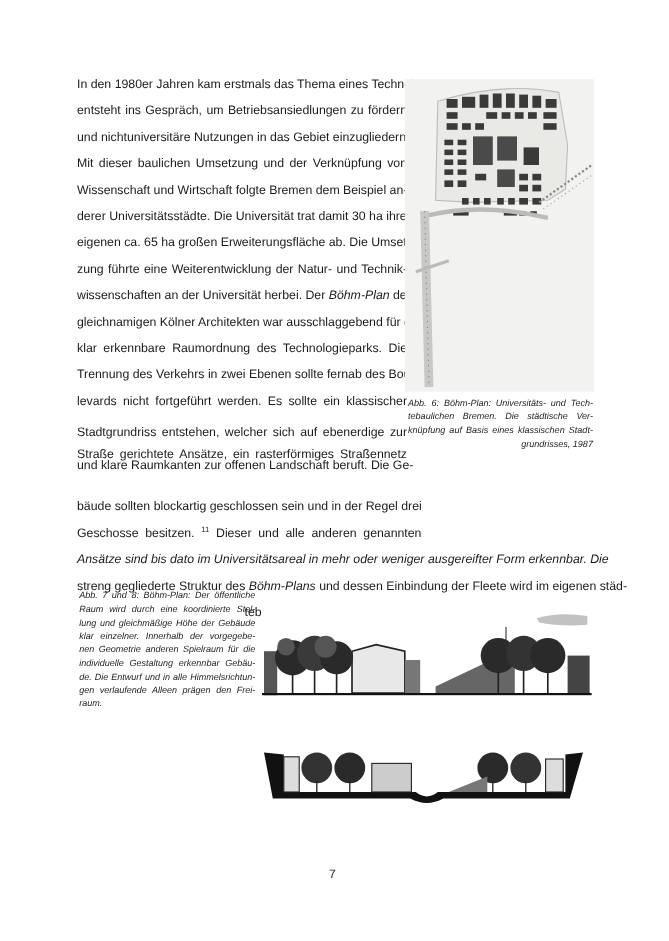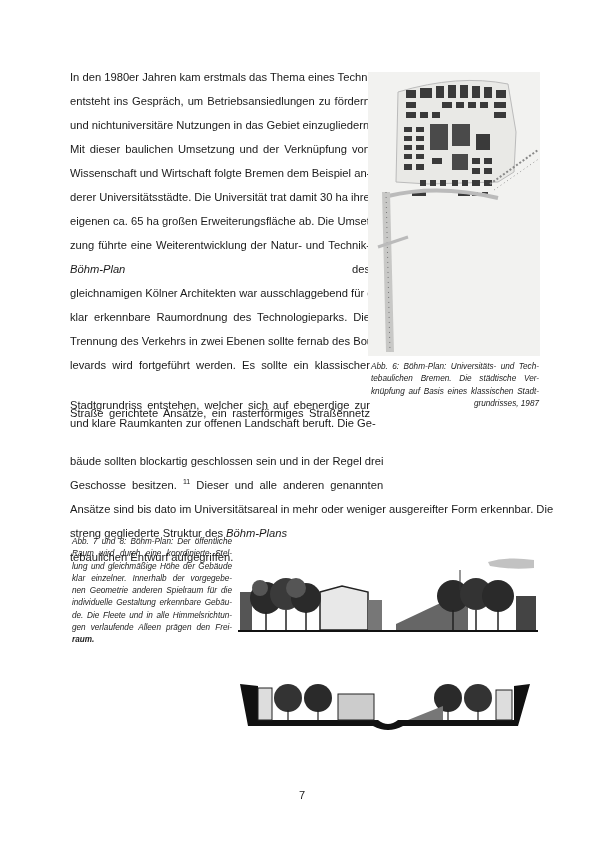--- a/index.html
+++ b/index.html
@@ -1,63 +1,65 @@
 <!DOCTYPE html>
 <html><head>
 <meta charset="utf-8">
 <style>
   html, body { margin:0; padding:0; background:#fff; }
   body { width:608px; height:855px; position:relative; overflow:hidden;
          font-family:"Liberation Sans", sans-serif; color:#1a1a1a; }
   .para-line { position:absolute; left:70px; font-size:11.2px; line-height:14px; white-space:nowrap; }
   .just { width:300px; text-align:justify; text-align-last:justify; }
-  .full { width:468px; }
-  .fulljust { width:468px; text-align:justify; text-align-last:justify; }
+  .full { width:468px;text-align:center; }
+  .fulljust { width:468px; text-align:justify; text-align-last:justify;font-style:italic; }
   .cap { position:absolute; font-size:8.2px; line-height:12.3px; font-style:italic; color:#222; white-space:nowrap; }
   .cap6 { left:371px; width:168px; }
   .cap6 .cl { display:block; text-align:justify; text-align-last:justify; }
   .cap6 .cl.last { text-align-last:right; }
   .cap7 { left:72px; width:160px; }
   .cap7 .cl { display:block; text-align:justify; text-align-last:justify; }
-  .cap7 .cl.last { text-align-last:left;font-weight:bold; }
+  .cap7 .cl.last { text-align-last:left; }
   .sup { font-size:7px; vertical-align:super; line-height:0; }
   .fig { position:absolute; }
   .pagenum { position:absolute; left:299px; top:789px; font-size:11px; }
 </style>
 </head>
 <body>
 
 <div>
   <div class="para-line just" style="top:70px">In den 1980er Jahren kam erstmals das Thema eines Technolo-</div>
   <div class="para-line just" style="top:94px">entsteht ins Gespräch, um Betriebsansiedlungen zu fördern</div>
   <div class="para-line just" style="top:118px">und nichtuniversitäre Nutzungen in das Gebiet einzugliedern.</div>
   <div class="para-line just" style="top:142px">Mit dieser baulichen Umsetzung und der Verknüpfung von</div>
   <div class="para-line just" style="top:166px">Wissenschaft und Wirtschaft folgte Bremen dem Beispiel an-</div>
   <div class="para-line just" style="top:190px">derer Universitätsstädte. Die Universität trat damit 30 ha ihrer</div>
   <div class="para-line just" style="top:214px">eigenen ca. 65 ha großen Erweiterungsfläche ab. Die Umset-</div>
   <div class="para-line just" style="top:238px">zung führte eine Weiterentwicklung der Natur- und Technik-</div>
   <div class="para-line just" style="top:262px; text-align-last:auto; display:flex;">
+    <span style="white-space:pre">wissenschaften an der Universität herbei. Der </span>
       <i>Böhm-Plan</i>
       <span style="white-space:pre; margin-left:auto"> des</span>
   </div>
   <div class="para-line just" style="top:286px">gleichnamigen Kölner Architekten war ausschlaggebend für die</div>
   <div class="para-line just" style="top:310px">klar erkennbare Raumordnung des Technologieparks. Die</div>
   <div class="para-line just" style="top:334px">Trennung des Verkehrs in zwei Ebenen sollte fernab des Bou-</div>
-  <div class="para-line just" style="top:358px">levards wird fortgeführt werden. Es sollte ein klassischer</div>
-  <div class="para-line just" style="top:398px">Stadtgrundriss entstehen, welcher sich auf ebenerdige zur</div>
+  <div class="para-line just" style="top:358px">levards nicht fortgeführt werden. Es sollte ein klassischer</div>
+  <div class="para-line just" style="top:386px">Stadtgrundriss entstehen, welcher sich auf ebenerdige zur</div>
   <div class="para-line just" style="top:406px">Straße gerichtete Ansätze, ein rasterförmiges Straßennetz</div>
   <div class="para-line just" style="top:416px">und klare Raumkanten zur offenen Landschaft beruft. Die Ge-</div>
   <div class="para-line just" style="top:454px">bäude sollten blockartig geschlossen sein und in der Regel drei</div>
   <div class="para-line" style="top:478px; width:300px; word-spacing:3px;">
     <span style="white-space:pre">Geschosse besitzen. </span><span class="sup">11</span><span style="white-space:pre"> Dieser und alle anderen genannten</span>
   </div>
   <div class="para-line fulljust" style="top:502px">Ansätze sind bis dato im Universitätsareal in mehr oder weniger ausgereifter Form erkennbar. Die</div>
   <div class="para-line full" style="top:526px; display:flex;">
     <span style="white-space:pre">streng gegliederte Struktur des </span>
       <i>Böhm-Plans</i>
+      <span style="white-space:pre"> und dessen Einbindung der Fleete wird im eigenen städ-</span>
   </div>
   <div class="para-line full" style="top:550px">tebaulichen Entwurf aufgegriffen.</div>
 </div>
 
 <div class="fig" style="left:368px; top:72px; width:172px; height:284px; background:#f4f4f2;">
   <svg width="172" height="284" viewBox="0 0 172 284">
     <rect x="0" y="0" width="172" height="284" fill="#f2f2f0"></rect>
 
     <path d="M30 20 Q90 2 140 12 L148 60 L146 100 L130 110 L60 112 L28 110 Z" fill="#e9e9e6" stroke="#bbb" stroke-width="1"></path>
 
@@ -132,22 +134,22 @@
   <span class="cl">knüpfung auf Basis eines klassischen Stadt-</span>
   <span class="cl last">grundrisses, 1987</span>
 </div>
 
 <div class="cap cap7" style="top:536px;">
   <span class="cl">Abb. 7 und 8: Böhm-Plan: Der öffentliche</span>
   <span class="cl">Raum wird durch eine koordinierte Stel-</span>
   <span class="cl">lung und gleichmäßige Höhe der Gebäude</span>
   <span class="cl">klar einzelner. Innerhalb der vorgegebe-</span>
   <span class="cl">nen Geometrie anderen Spielraum für die</span>
-  <span class="cl">individuelle Gestaltung erkennbare Gebäu-</span>
-  <span class="cl">de. Die Fleete und in alle Himmelsrichtun-</span>
+  <span class="cl">individuelle Gestaltung erkennbar Gebäu-</span>
+  <span class="cl">de. Die Entwurf und in alle Himmelsrichtun-</span>
   <span class="cl">gen verlaufende Alleen prägen den Frei-</span>
   <span class="cl last">raum.</span>
 </div>
 
 <div class="fig" style="left:238px; top:540px; width:300px; height:100px;">
   <svg width="300" height="100" viewBox="0 0 300 100">
     <rect width="300" height="100" fill="#fff"></rect>
     <path d="M250 22 Q270 16 296 20 L296 28 Q272 30 252 26 Z" fill="#999" opacity="0.6"></path>
 
     <rect x="2" y="52" width="12" height="40" fill="#555"></rect>

